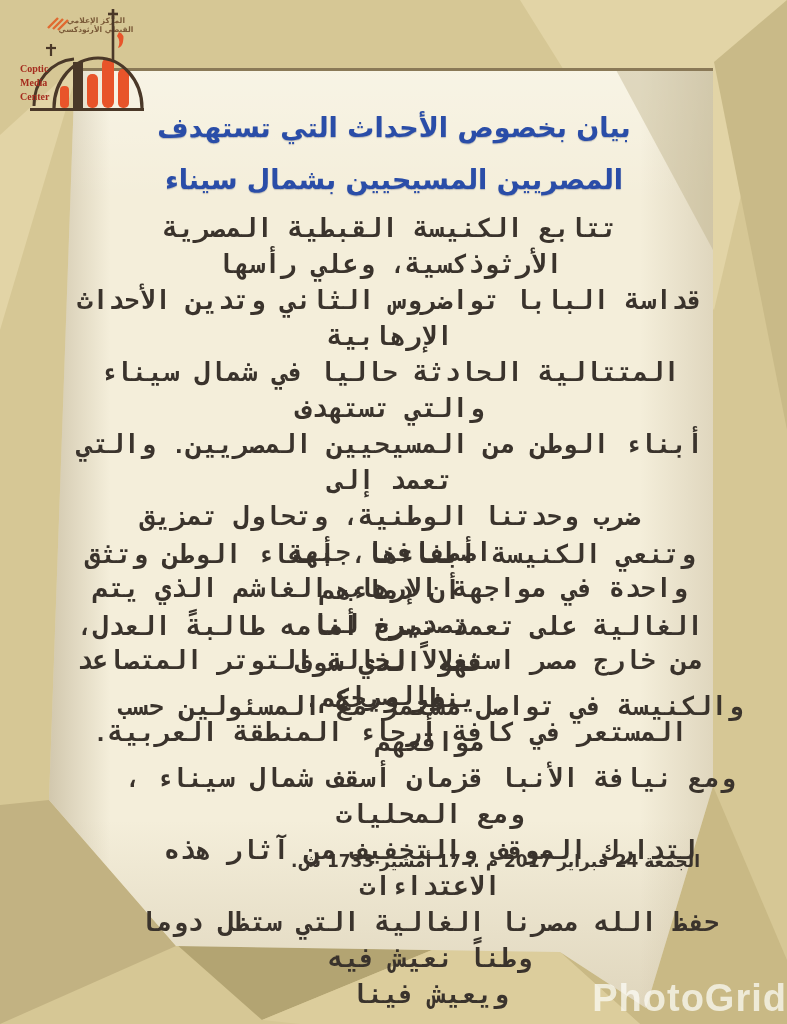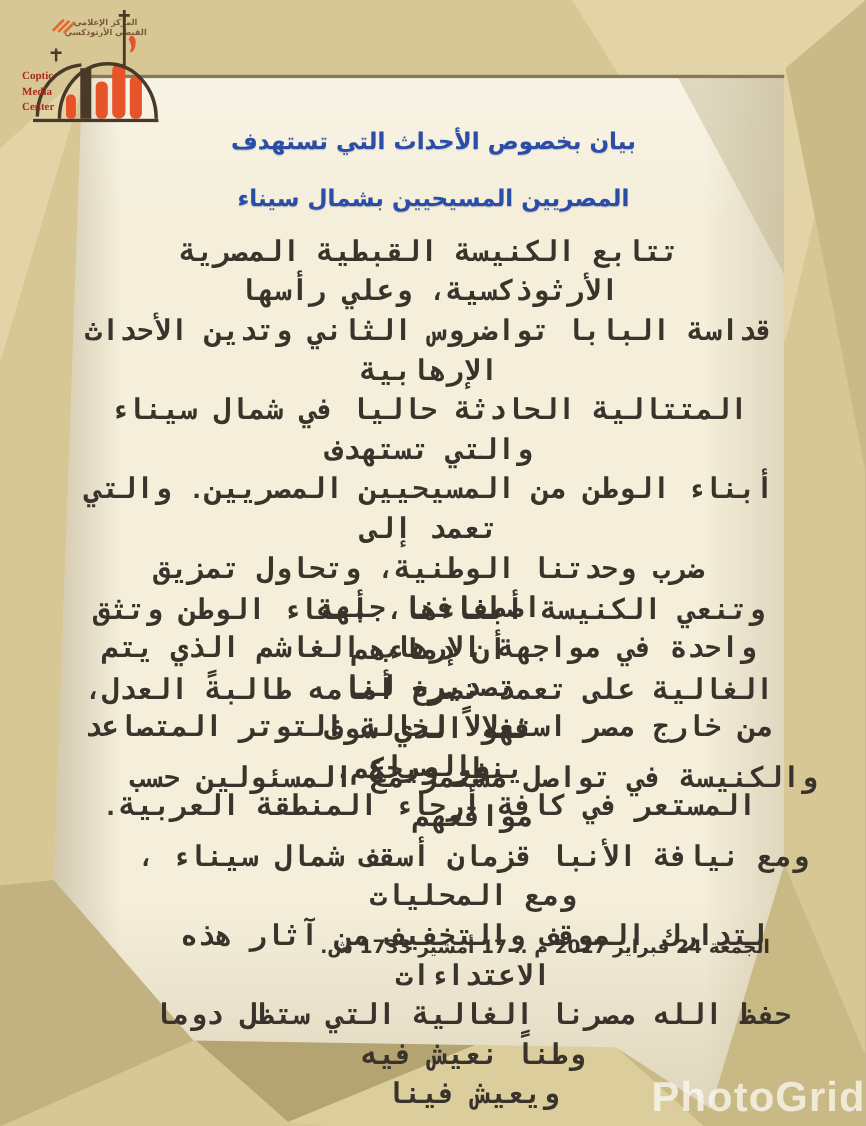--- a/index.html
+++ b/index.html
@@ -27,21 +27,21 @@
       linear-gradient(90deg, rgba(130,110,70,.30) 49px, rgba(130,110,70,0) 110px, rgba(130,110,70,0) 640px, rgba(150,130,90,.22) 713px),
       linear-gradient(180deg, rgba(255,255,250,.35) 68px, rgba(255,255,250,0) 200px, rgba(160,140,100,0) 820px, rgba(160,140,100,.25) 1010px);
   }
   .panel-fold-tr{position:absolute;inset:0;background:rgba(185,170,130,.38);
     clip-path:polygon(615px 68px,713px 68px,713px 250px);}
   .panel-topline{position:absolute;left:75px;top:68px;width:638px;height:3px;background:#8a7957;}
 
   .txt{position:absolute;direction:rtl;text-align:center;white-space:pre-line;font-weight:bold;}
   .title{
     left:88px;width:612px;top:102px;
-    font-size:21px;line-height:52px;color:#2a4da8;
+    font-size:27px;line-height:52px;color:#2a4da8;
     text-shadow:0 1px 1px rgba(20,30,80,.25);
   }
   .body-par{left:75px;width:630px;font-size:26px;line-height:36px;color:#3a332c;font-family:Liberation Mono, monospace;}
   .par1{top:212px;}
   .par2{top:538px;}
   .par3{top:690px;margin-left:40px;}
   .dateline{left:60px;width:640px;top:845px;font-size:17px;line-height:32px;color:#3a332c;
     font-weight:bold;direction:rtl;position:absolute;}
   .watermark{
     position:absolute;right:0;bottom:4px;

